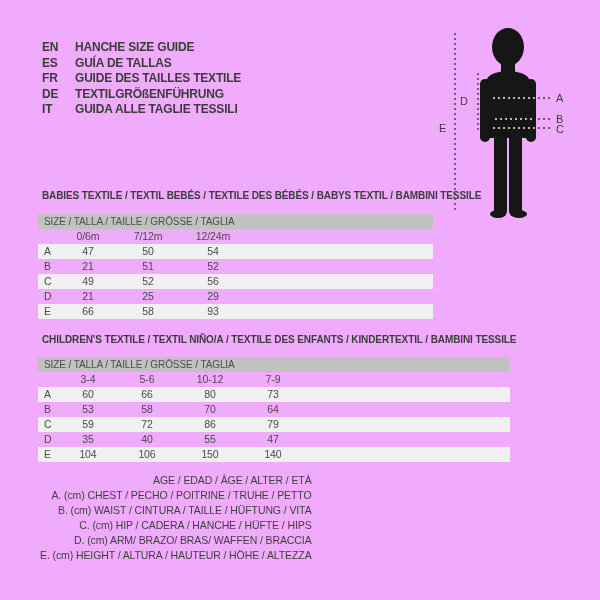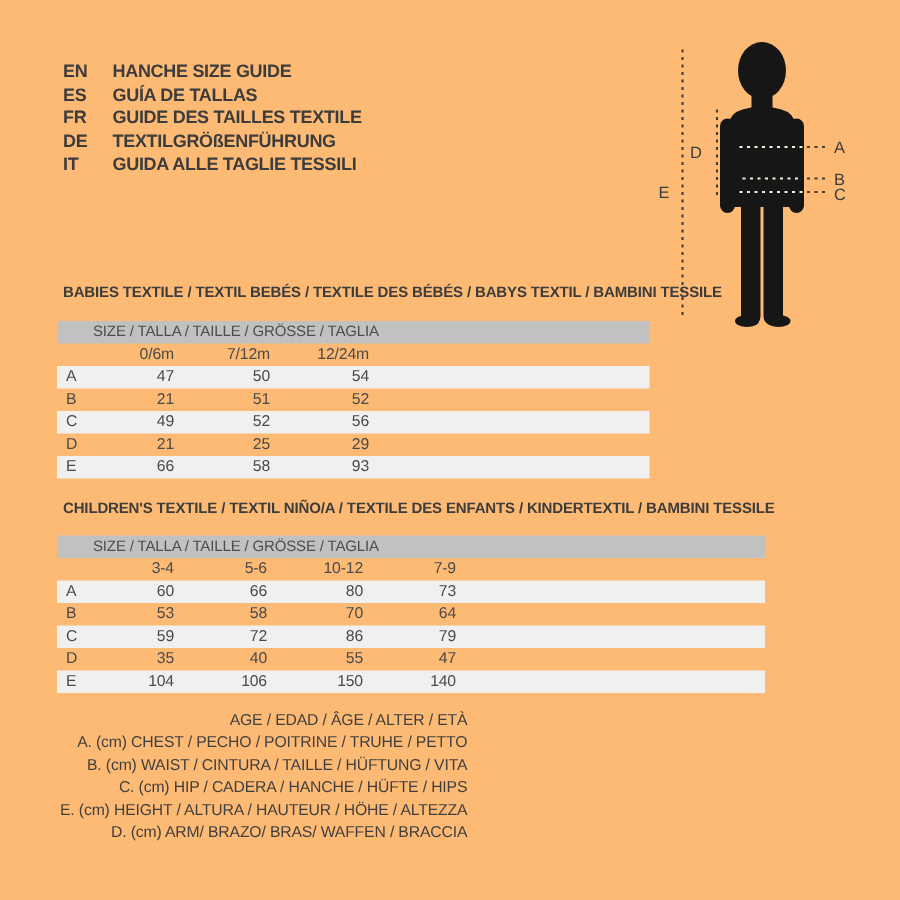--- a/index.html
+++ b/index.html
@@ -1,38 +1,38 @@
 <!DOCTYPE html>
 <html><head>
 <meta charset="utf-8">
 <style>
   html,body{margin:0;padding:0;}
   body{
     width:600px;height:600px;background:#ffffff;
     font-family:"Liberation Sans", sans-serif;
     color:#434343;
   }
-  .canvas{position:relative;width:600px;height:600px;overflow:hidden;background:#fdba74;}
+  .canvas{position:relative;width:600px;height:600px;overflow:hidden;background:#f0abfc;}
 
   
   .lang-block{position:absolute;left:42px;top:40px;}
   .lang-row{display:flex;height:15.5px;line-height:15.5px;font-size:12px;font-weight:bold;letter-spacing:-0.2px;color:#3c3c3c;white-space:nowrap;}
   .lang-code{width:33px;}
 
   
   .section-title{position:absolute;left:42px;font-size:10px;font-weight:bold;letter-spacing:-0.1px;color:#3c3c3c;white-space:nowrap;}
 
   
   .size-table{position:absolute;left:38px;}
-  .size-bar{background:#c1c1c1;height:15px;line-height:15px;font-size:10px;color:#4d4d4d;padding-left:24px;letter-spacing:-0.1px;white-space:nowrap;}
+  .size-bar{background:#c1c1c1;height:15px;line-height:15px;font-size:10px;color:#4d4d4d;padding-left:6px;letter-spacing:-0.1px;white-space:nowrap;}
   .trow{display:grid;height:15px;line-height:15px;font-size:10.5px;color:#4a4a4a;letter-spacing:-0.1px;}
   .babies .trow{grid-template-columns:22px 56px 64px 66px 1fr;}
   .children .trow{grid-template-columns:22px 56px 62px 64px 62px 1fr;}
   .trow .lab{padding-left:6px;text-align:left;}
-  .trow .val{text-align:right;}
+  .trow .val{text-align:center;}
   .trow.stripe{background:#f0f0f0;}
 
   
   .legend{position:absolute;left:40px;top:473px;font-size:10.5px;line-height:15px;color:#3f3f3f;letter-spacing:-0.1px;text-align:right;}
   .legend div{white-space:nowrap;}
 
   
   .figure-wrap{position:absolute;left:435px;top:20px;width:145px;height:200px;}
   .fig-fill{fill:#161616;stroke:none;}
   .dash{fill:none;stroke-width:1.4;stroke-dasharray:2 3;}
@@ -202,17 +202,17 @@
       <span class="val">140</span>
       <span></span>
     </div>
   </div>
 
   <div class="legend">
     <div>AGE / EDAD / ÂGE / ALTER / ETÀ</div>
     <div>A. (cm) CHEST / PECHO / POITRINE / TRUHE / PETTO</div>
     <div>B. (cm) WAIST / CINTURA / TAILLE / HÜFTUNG / VITA</div>
     <div>C. (cm) HIP / CADERA / HANCHE / HÜFTE / HIPS</div>
+    <div>D. (cm) ARM/ BRAZO/ BRAS/ WAFFEN / BRACCIA</div>
     <div>E. (cm) HEIGHT / ALTURA / HAUTEUR / HÖHE / ALTEZZA</div>
-    <div>D. (cm) ARM/ BRAZO/ BRAS/ WAFFEN / BRACCIA</div>
   </div>
 
 </div>
 
 </body></html>

